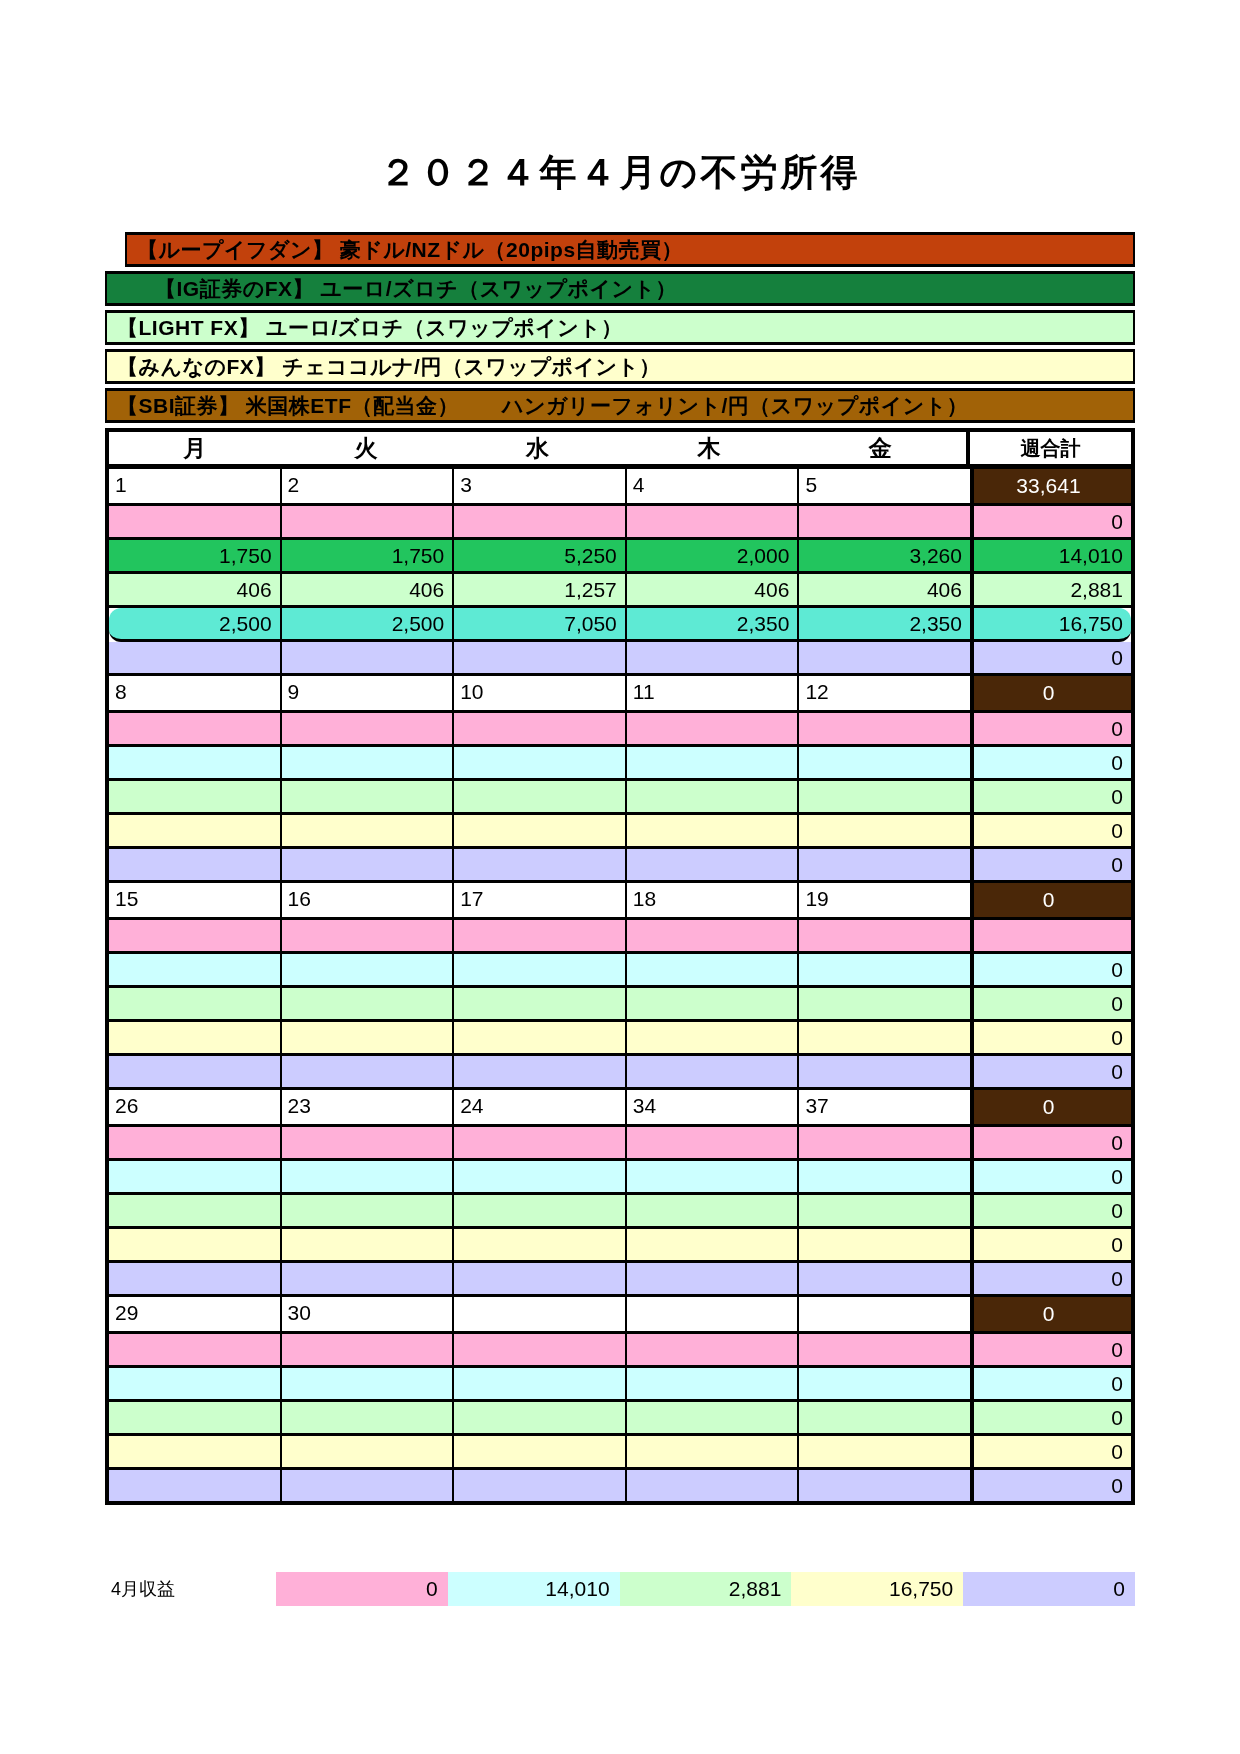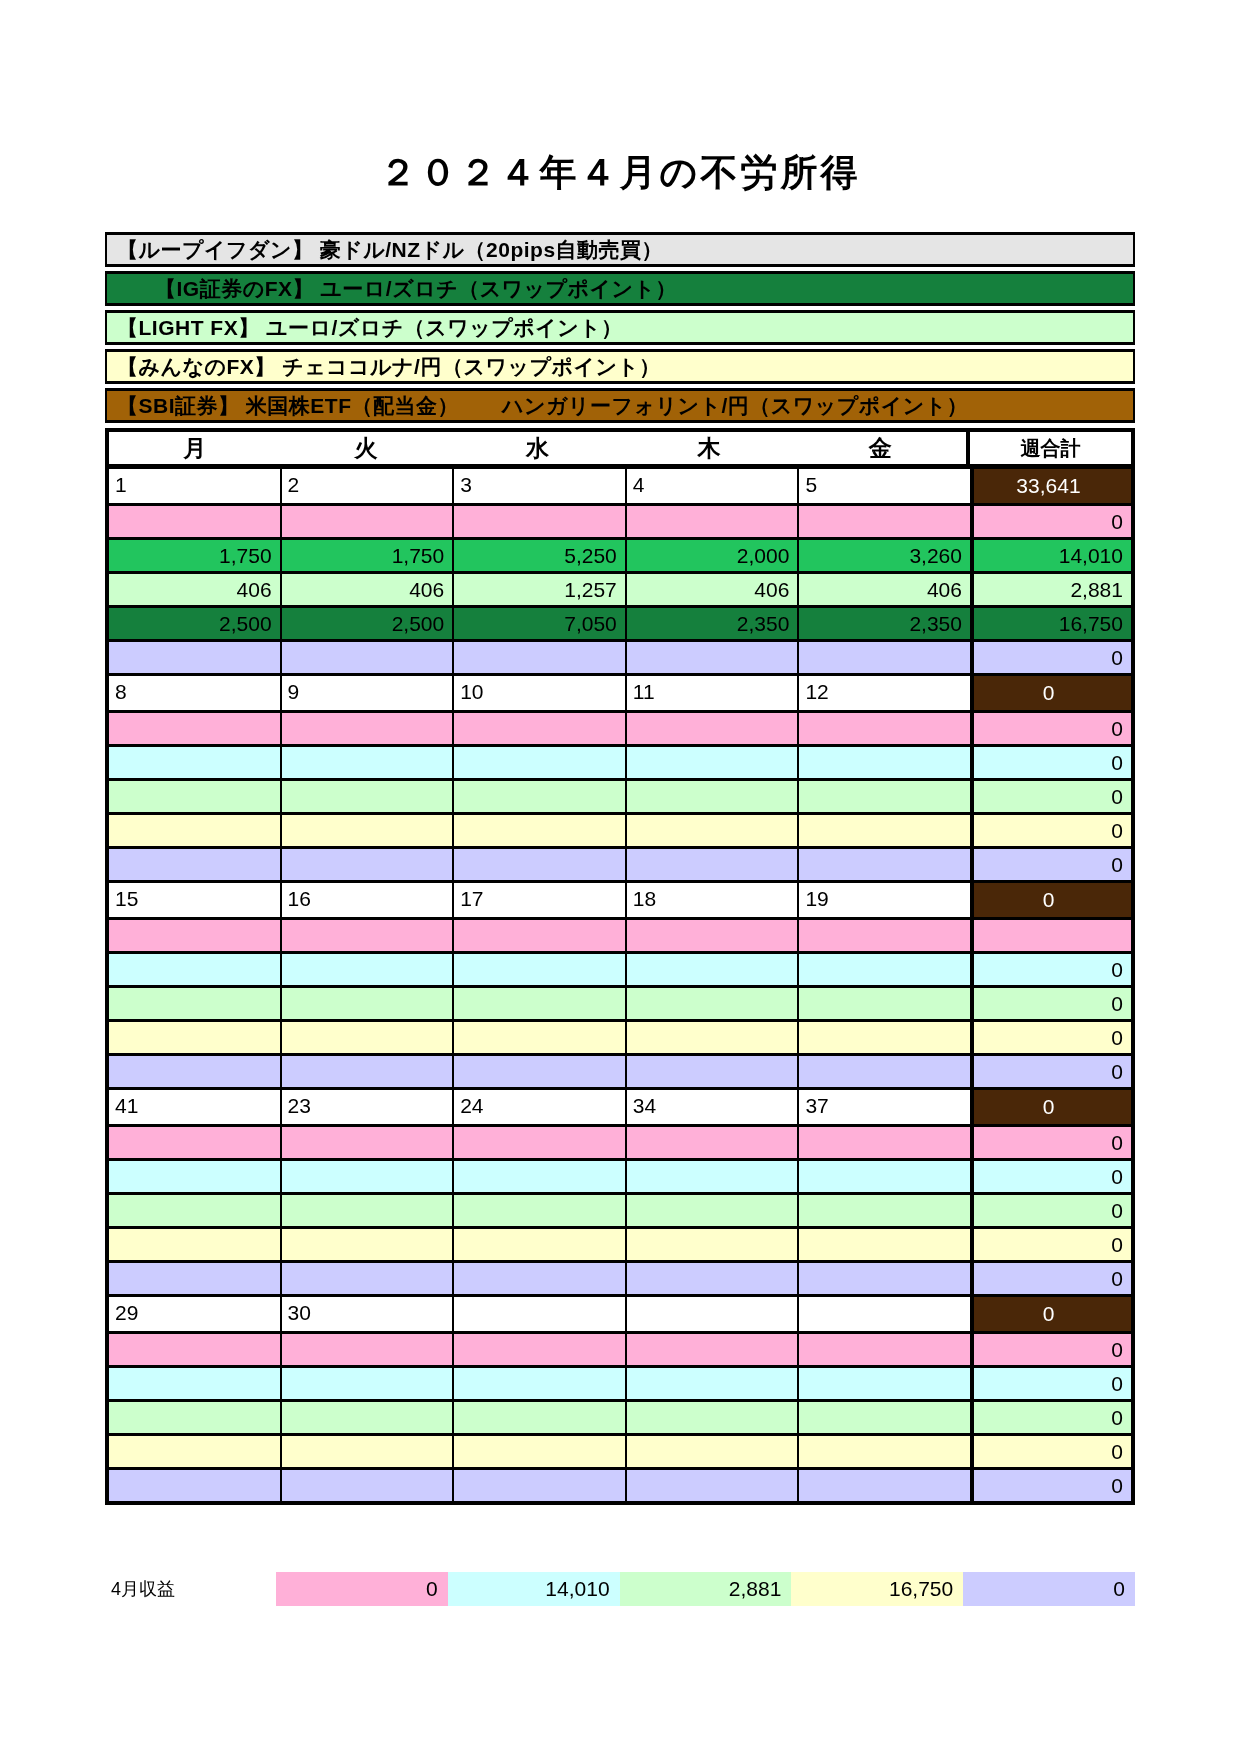--- a/index.html
+++ b/index.html
@@ -52,21 +52,21 @@
   .summary-cell { flex:1 1 0; text-align:right; padding-right:10px; font-size:21px; line-height:34px; }
 </style>
 </head>
 <body>
 
 <div class="page">
 
   <div class="title">２０２４年４月の不労所得</div>
 
   <div class="legend">
-      <div class="legend-row" style="background: #e5e5e5;">
+      <div class="legend-row" style="background: #c2410c; margin-left: 20px;">
         <div class="legend-label" style="background: transparent;">【ループイフダン】 豪ドル/NZドル（20pips自動売買）</div>
       </div>
       <div class="legend-row" style="background: #15803d; padding-left: 48px;">
         <div class="legend-label" style="background: transparent;">【IG証券のFX】 ユーロ/ズロチ（スワップポイント）</div>
       </div>
       <div class="legend-row" style="background: rgb(204, 255, 204);">
         <div class="legend-label" style="background: transparent;">【LIGHT FX】 ユーロ/ズロチ（スワップポイント）</div>
       </div>
       <div class="legend-row" style="background: rgb(255, 255, 204);">
         <div class="legend-label" style="background: transparent;">【みんなのFX】 チェココルナ/円（スワップポイント）</div>
@@ -121,21 +121,21 @@
           <div class="tcell row-total-cell">14,010</div>
         </div>
         <div class="row value-row" style="background: rgb(204, 255, 204);">
           <div class="dcell value-cell">406</div>
           <div class="dcell value-cell">406</div>
           <div class="dcell value-cell">1,257</div>
           <div class="dcell value-cell">406</div>
           <div class="dcell value-cell">406</div>
           <div class="tcell row-total-cell">2,881</div>
         </div>
-        <div class="row value-row" style="background: #15803d;">
+        <div class="row value-row" style="background: #5eead4; border-radius: 12px;">
           <div class="dcell value-cell">2,500</div>
           <div class="dcell value-cell">2,500</div>
           <div class="dcell value-cell">7,050</div>
           <div class="dcell value-cell">2,350</div>
           <div class="dcell value-cell">2,350</div>
           <div class="tcell row-total-cell">16,750</div>
         </div>
         <div class="row value-row" style="background: rgb(204, 204, 255);">
           <div class="dcell value-cell"></div>
           <div class="dcell value-cell"></div>
@@ -255,21 +255,21 @@
         <div class="row value-row" style="background: rgb(204, 204, 255);">
           <div class="dcell value-cell"></div>
           <div class="dcell value-cell"></div>
           <div class="dcell value-cell"></div>
           <div class="dcell value-cell"></div>
           <div class="dcell value-cell"></div>
           <div class="tcell row-total-cell">0</div>
         </div>
         <div class="row day-row">
           <div class="dcell day-cell">
-            <div class="day-number">41</div>
+            <div class="day-number">26</div>
           </div>
           <div class="dcell day-cell">
             <div class="day-number">23</div>
           </div>
           <div class="dcell day-cell">
             <div class="day-number">24</div>
           </div>
           <div class="dcell day-cell">
             <div class="day-number">34</div>
           </div>

